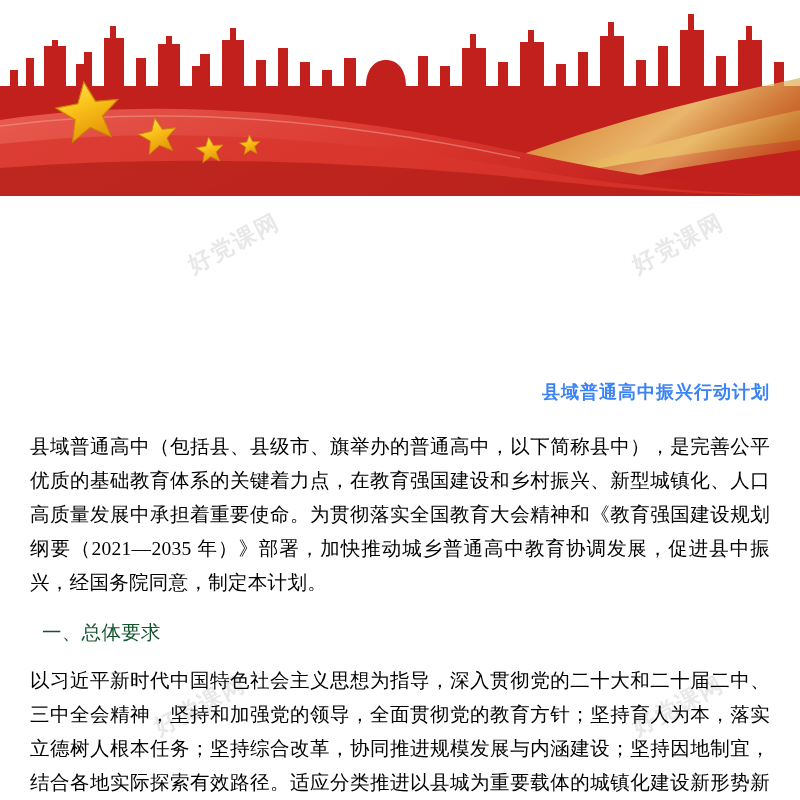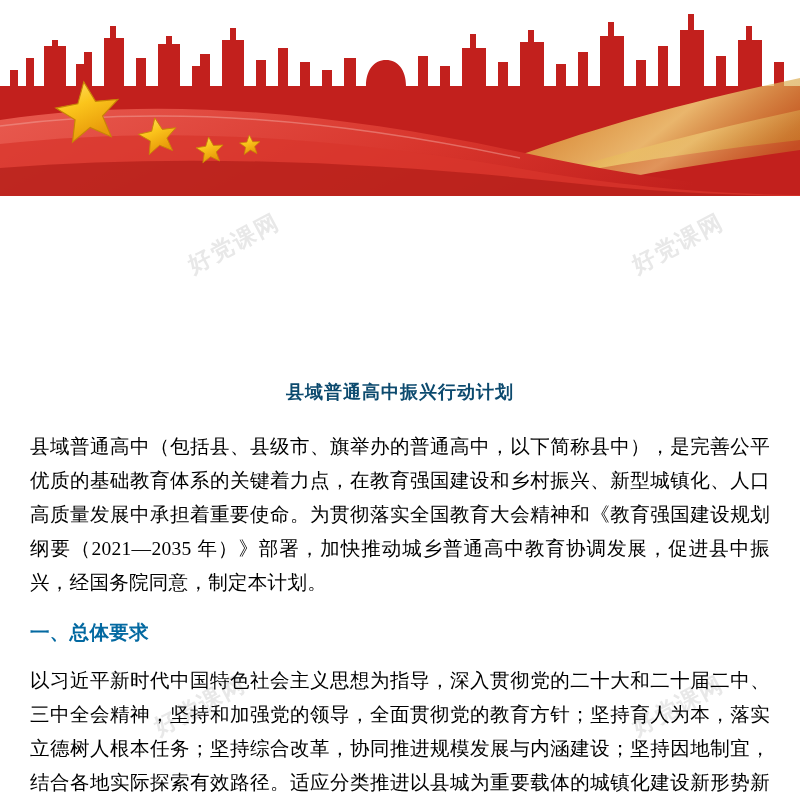--- a/index.html
+++ b/index.html
@@ -49,42 +49,42 @@
   .wm4 { left: 150px; top: 690px; }
 
   
   .doc {
     position: relative;
     padding: 0 30px;
     z-index: 3;
   }
   .doc-spacer { height: 184px; }
   .doc-title {
-    text-align: center;
+    text-align: right;
     font-size: 18px;
     font-weight: bold;
-    color: #0c4a6e;
+    color: #3b82f6;
     letter-spacing: 1px;
     margin: 0 0 26px 0;
     font-family: "Liberation Serif", "DejaVu Serif", serif;
   }
   .para {
     font-size: 19.5px;
     line-height: 34px;
     color: #000000;
     text-align: justify;
     margin: 0 0 16px 0;
     letter-spacing: 0.3px;
   }
   .section-head {
     font-size: 19.5px;
     line-height: 34px;
-    font-weight: bold;
-    color: #0369a1;
-    margin: 0 0 14px 0;
+    font-weight: normal;
+    color: #14532d;
+    margin: 0 0 14px 12px;
     letter-spacing: 0.3px;
   }
 </style>
 </head>
 <body>
 
 <div class="banner">
   <svg class="skyline" viewBox="0 0 800 196" preserveAspectRatio="none">
     <defs>
       <linearGradient id="ribbonGrad" x1="0" y1="0" x2="1" y2="0">

